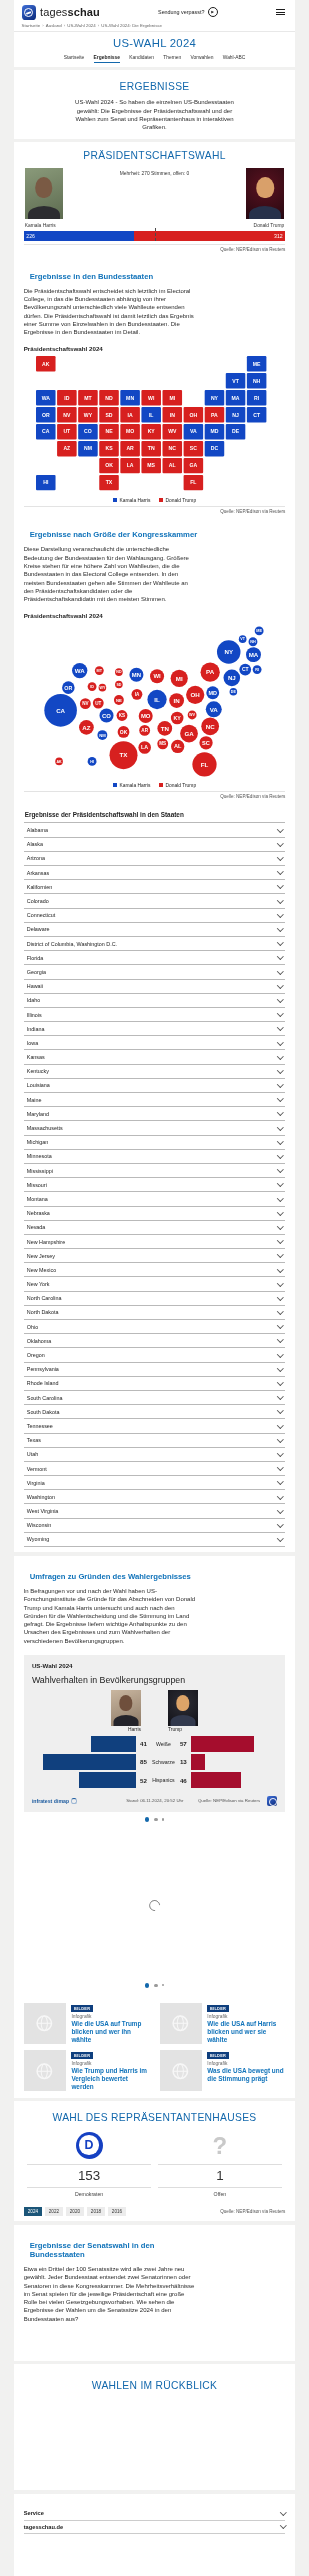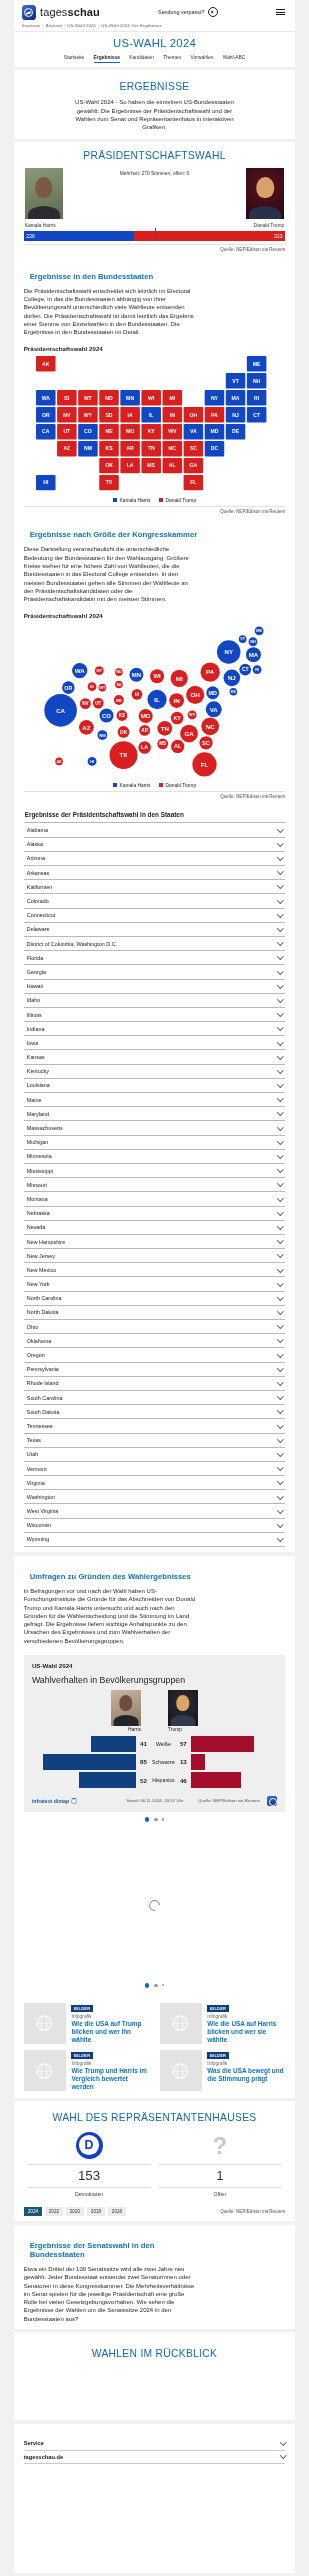--- a/index.html
+++ b/index.html
@@ -126,22 +126,22 @@
   .gop-logo .reg{width:4.6px;height:4.6px;background:#fff;border-radius:50%;position:relative;margin-top:5.2px;}
   .gop-logo .reg:after{content:"";position:absolute;left:1px;top:1px;width:2.6px;height:2.6px;background:#e00d1e;border-radius:50%;}
   .stat-num{font-size:13.4px;color:#333;border-top:0.5px solid #ddd;border-bottom:0.5px solid #ddd;padding:3.6px 0;margin-top:4.1px;}
   .stat-label{font-size:5.2px;color:#444;margin-top:3.1px;}
   .years-row{display:flex;align-items:center;margin-top:10.3px;}
   .year{font-size:4.6px;background:#ececec;color:#333;padding:2.1px 4.1px;margin-right:2.6px;cursor:pointer;}
   .year.active{background:#1b5578;color:#fff;}
   .years-row .quelle{margin-left:auto;}
   
   .senat-card{height:99px;padding-top:15.5px;text-align:center;}
-  .senatres-card{height:104px;padding-top:10.3px;}
-  .retro-card{height:88px;padding-top:15.5px;text-align:center;}
+  .senatres-card{height:136px;padding-top:10.3px;}
+  .retro-card{height:126px;padding-top:15.5px;text-align:center;}
   
   .footer-card{height:149px;padding:13.4px 9.3px 0 9.3px;margin-bottom:0;}
   .f-acc{height:12.4px;display:flex;align-items:center;justify-content:space-between;border-bottom:0.5px solid #ccc;cursor:pointer;}
   .f-acc:first-child{border-top:0;}
   .f-label{font-size:5.7px;font-weight:700;color:#222;}
 </style>
 </head>
 <body>
 
 <div class="page">

